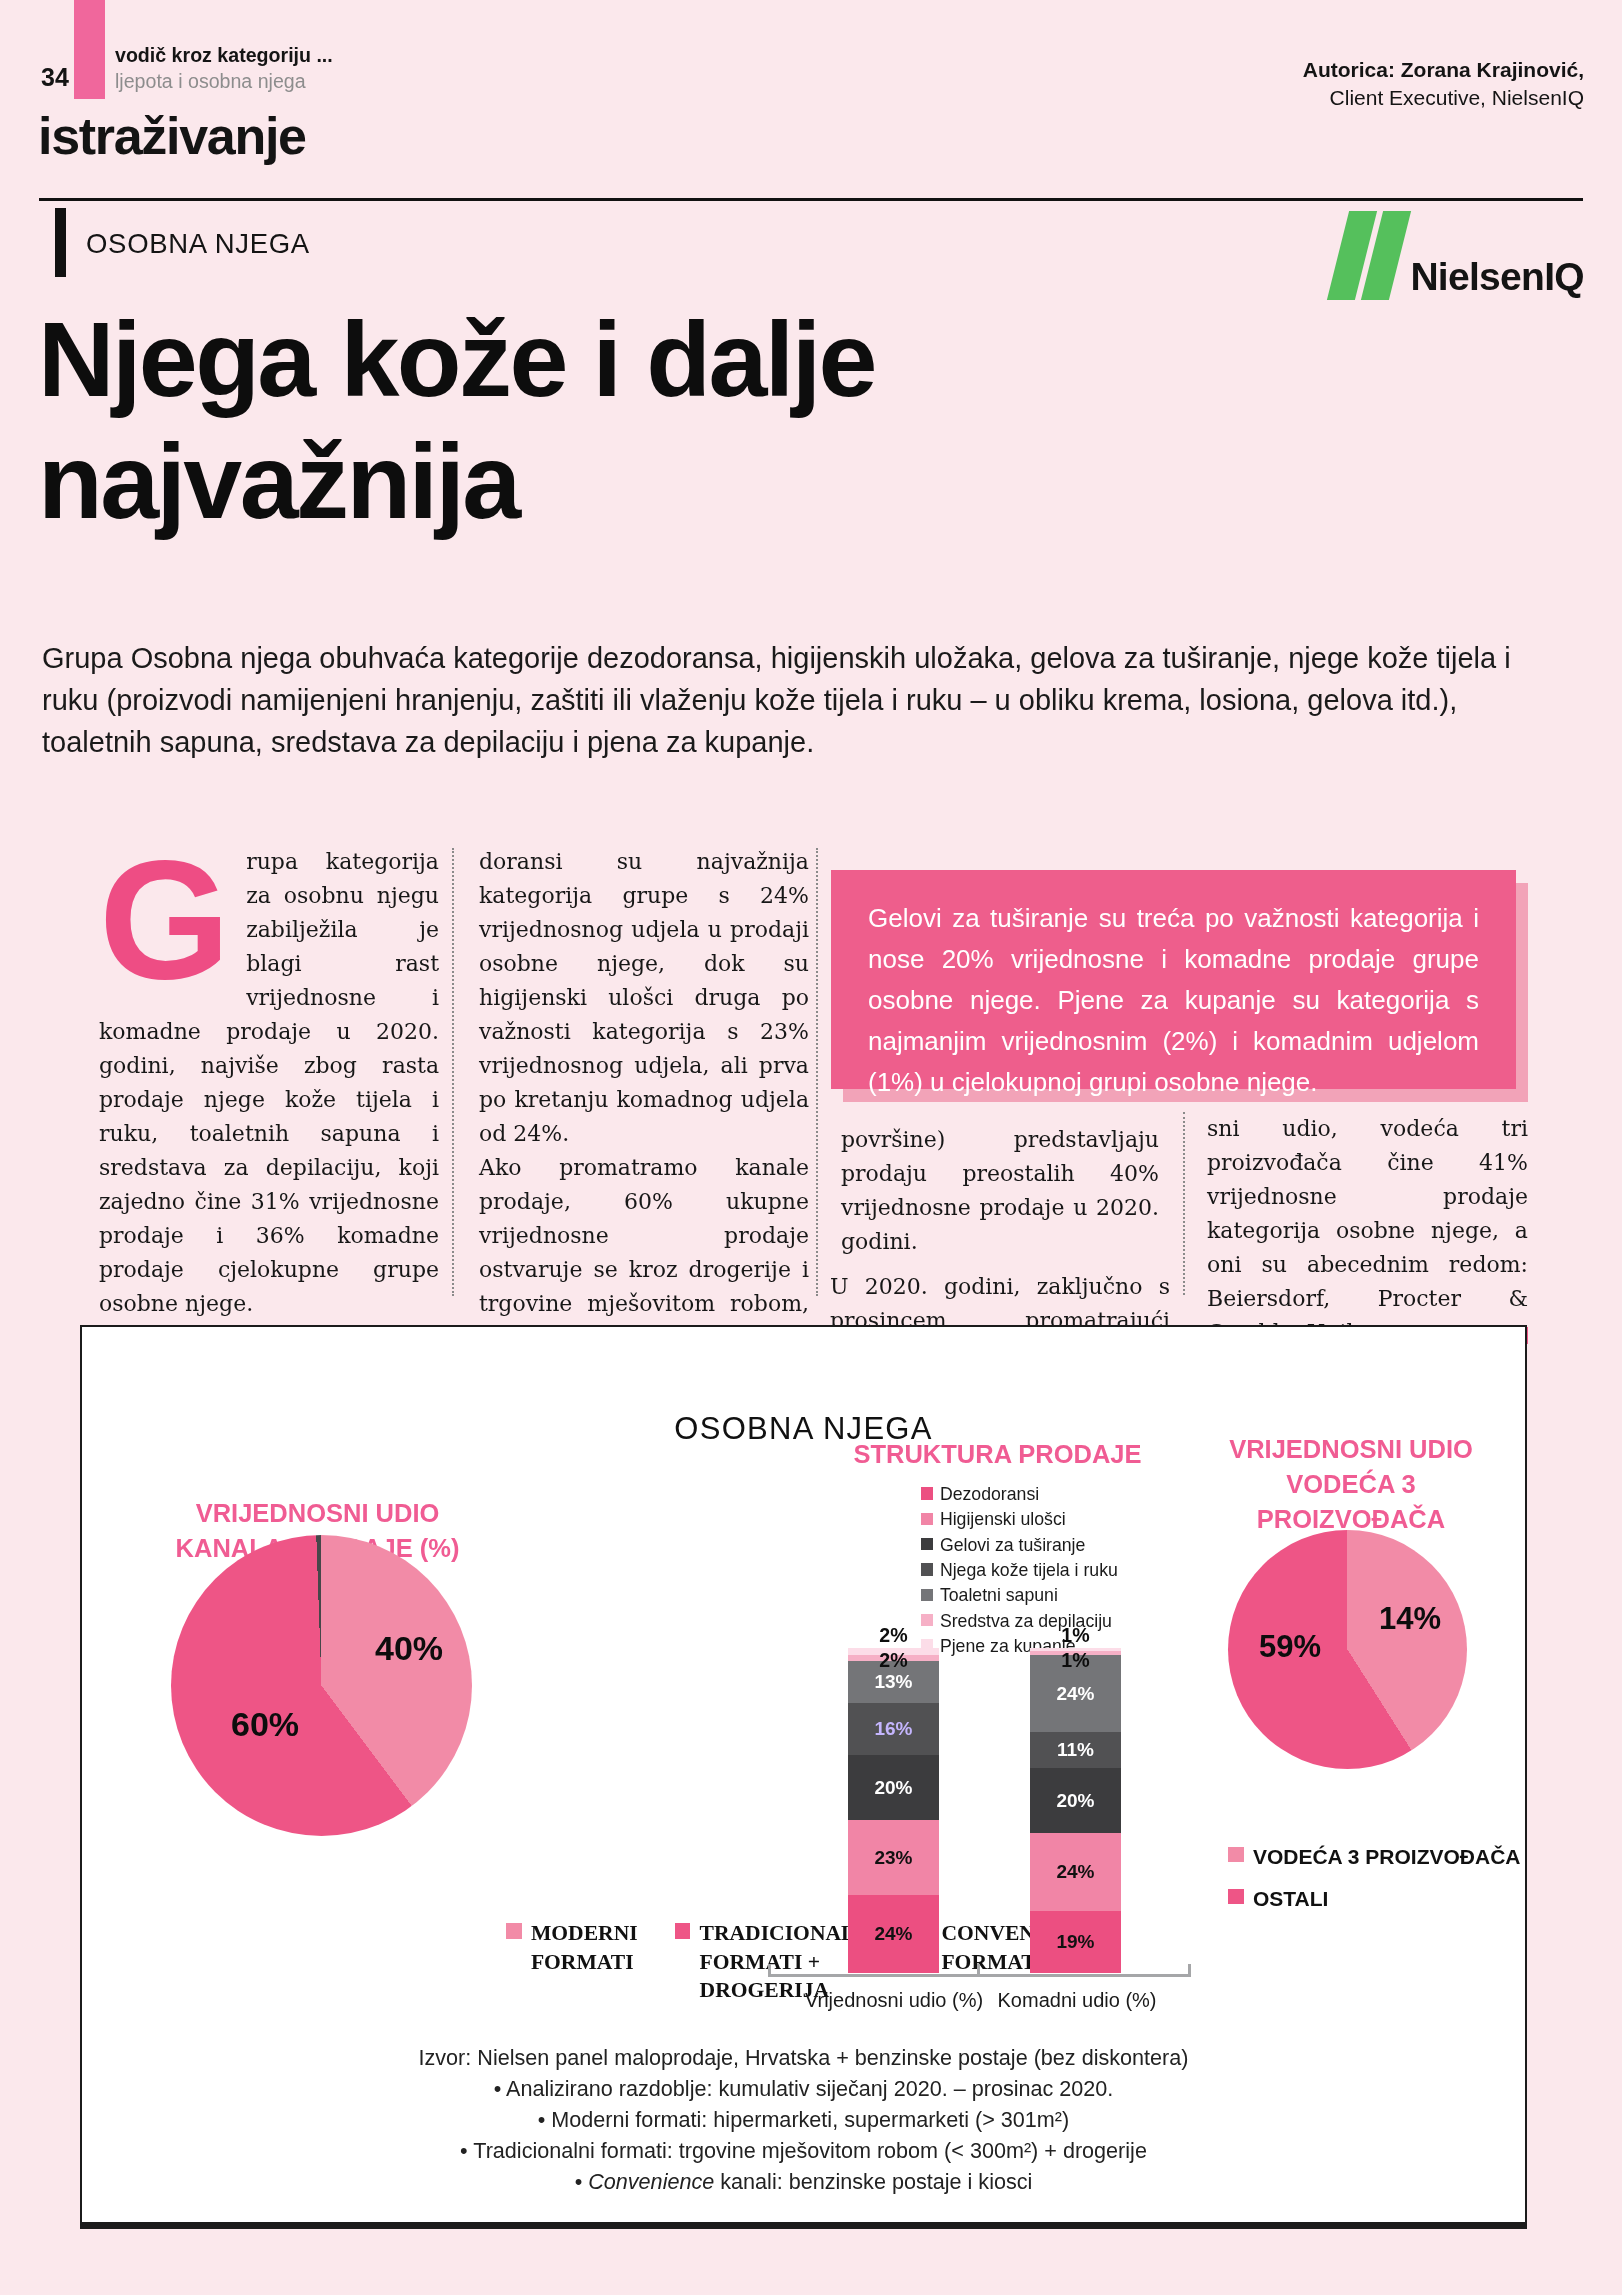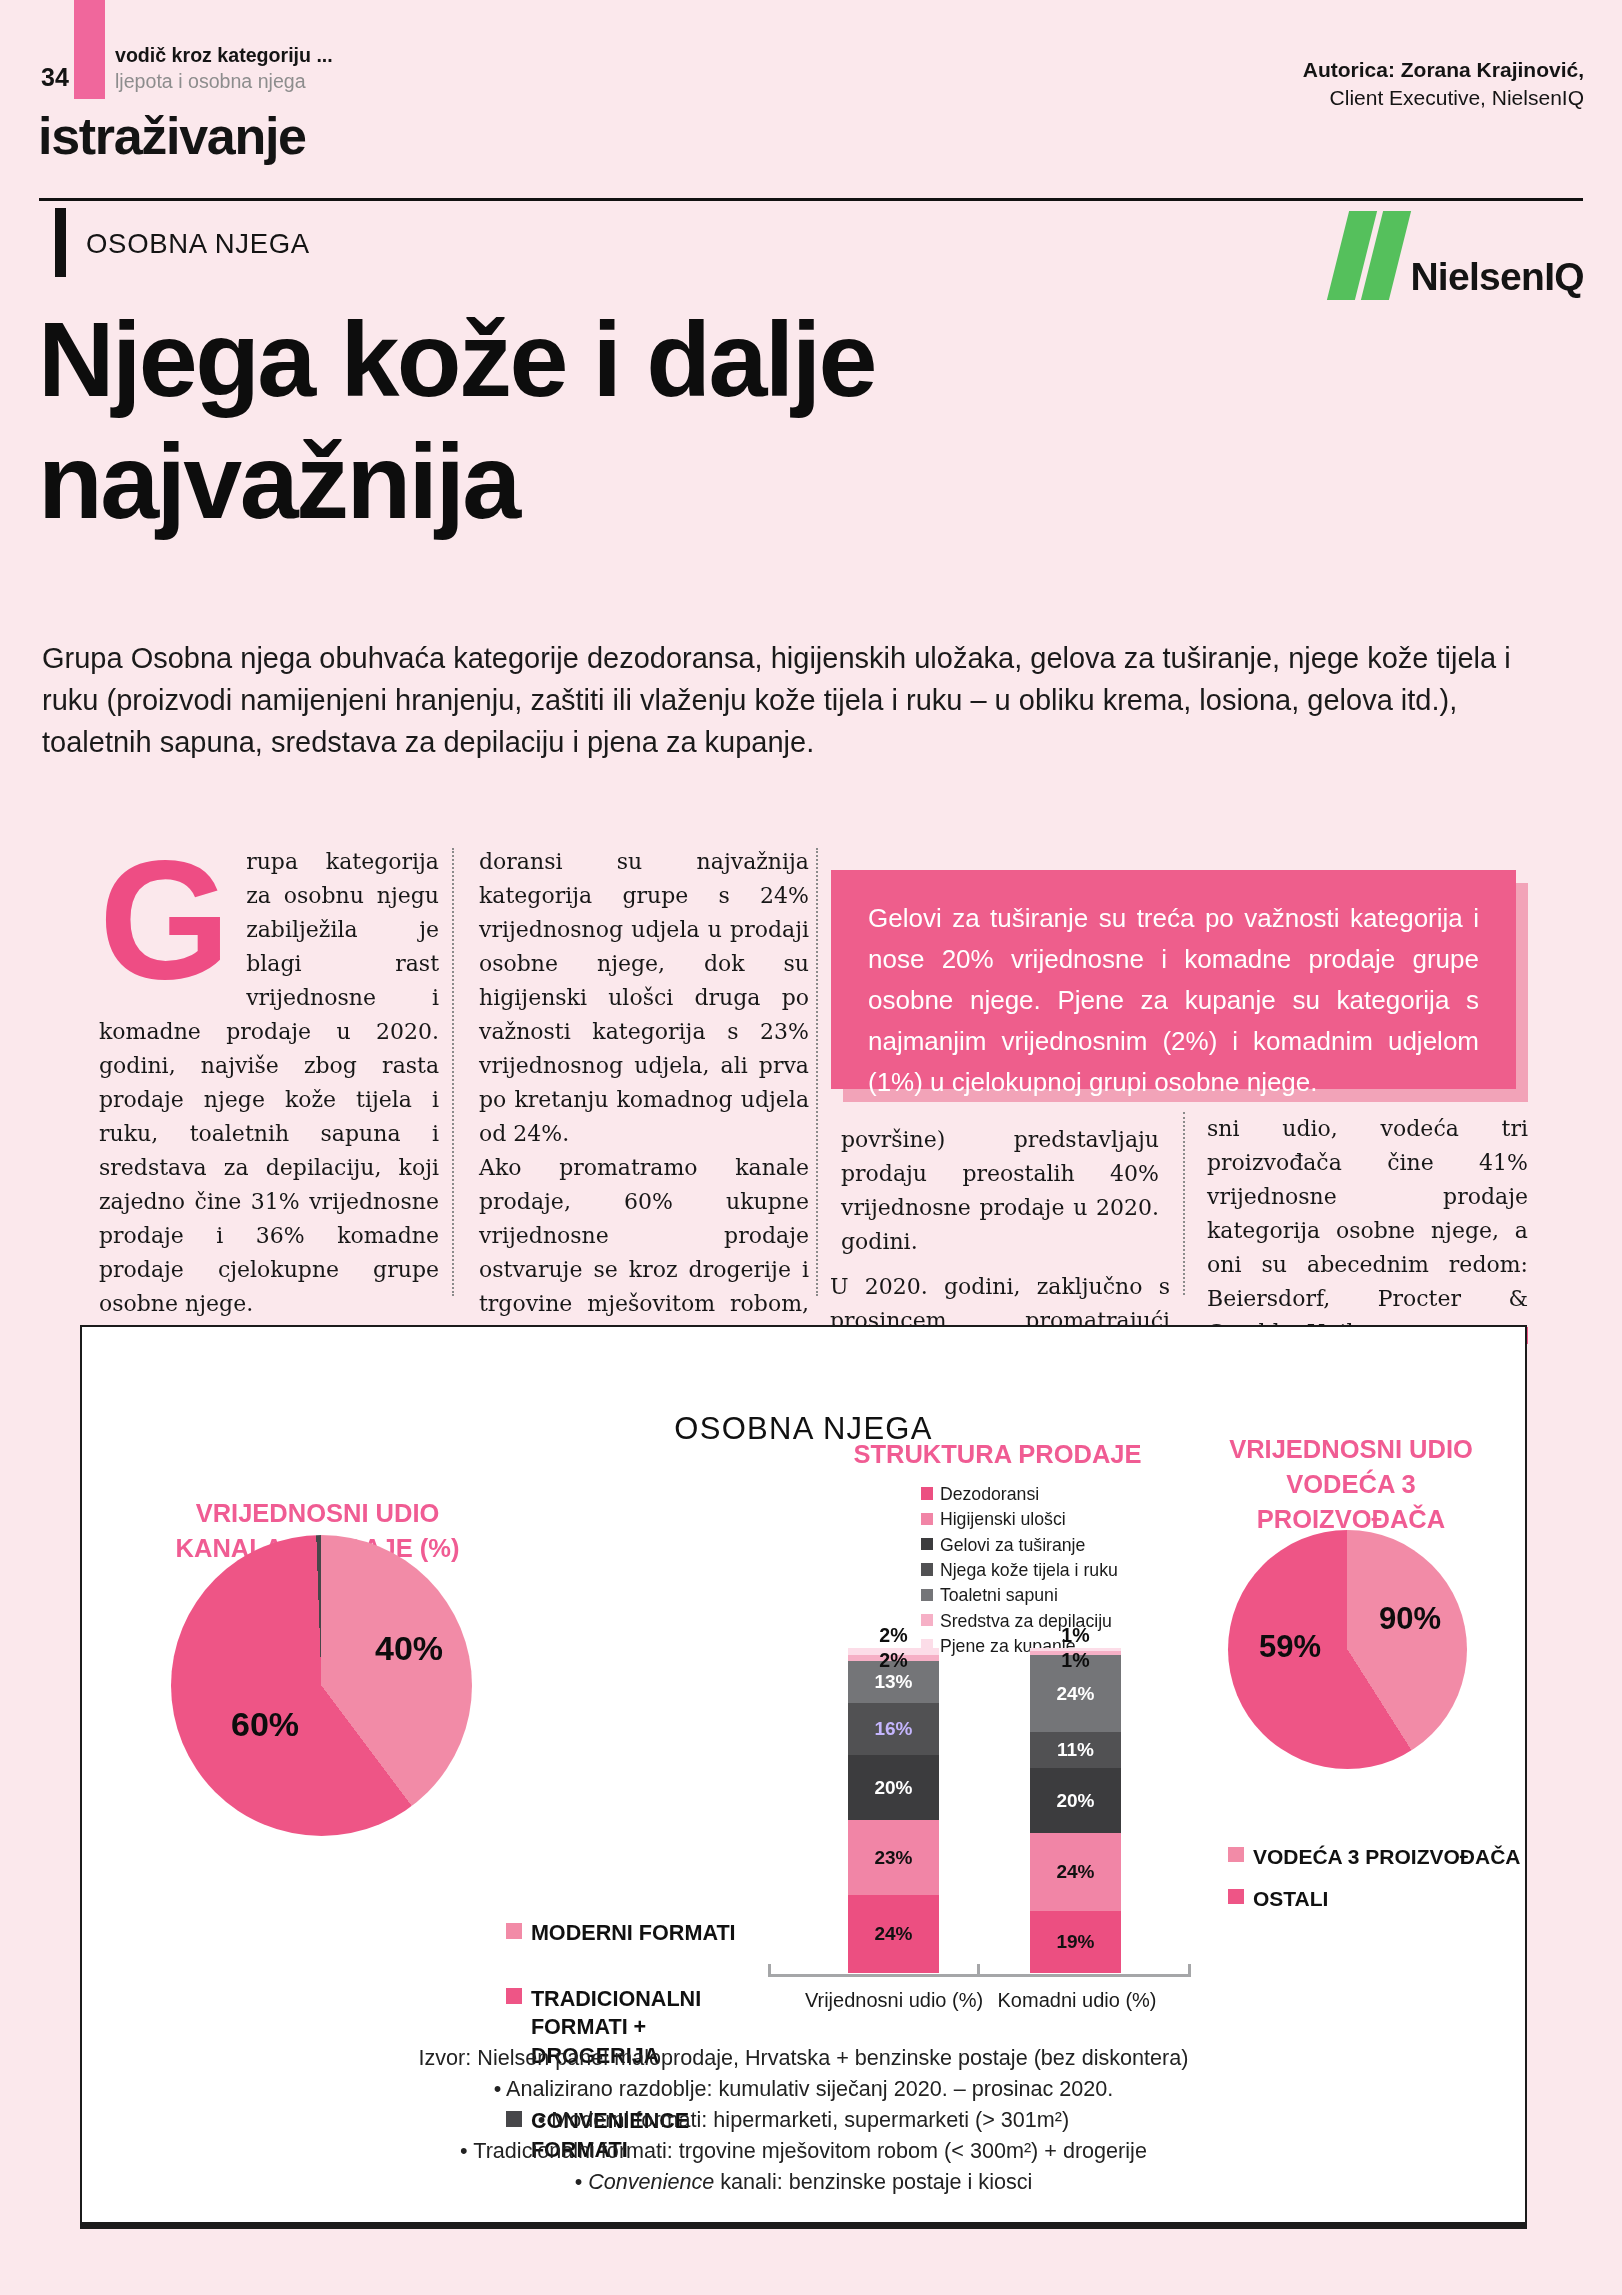--- a/index.html
+++ b/index.html
@@ -56,21 +56,21 @@
   .pie1{left:89px; top:208px; width:301px; height:301px;}
   .pie2{left:1146px; top:203px; width:239px; height:239px;}
   .pie-label{font-weight:bold; color:#0d0d0d;}
   .p1-40{left:293px; top:302px; font-size:34px;}
   .p1-60{left:149px; top:378px; font-size:34px;}
   .p2-41{left:1297px; top:274px; font-size:31px;}
   .p2-59{left:1177px; top:302px; font-size:31px;}
 
   .lg-item{display:flex; align-items:flex-start;}
   .lg-sq{flex:0 0 auto;}
-  .pie1-legend{left:424px; top:592px; display:flex; flex-direction:column; gap:37px; width:236px;}
+  .pie1-legend{left:424px; top:592px; display:flex; flex-direction:row; gap:37px; width:236px;font-family:Liberation Serif, serif;}
   .pie1-legend .lg-sq{width:15.7px; height:15.7px; margin:3.9px 9.2px 0 0;}
   .pie1-legend .lg-txt{font-weight:bold; font-size:21.6px; line-height:1.32; color:#111;}
   .bars-legend{left:839px; top:157px; display:flex; flex-direction:column; gap:5px; width:301px;}
   .bars-legend .lg-sq{width:12.4px; height:12.4px; margin:3.3px 6.5px 0 0;}
   .bars-legend .lg-txt{font-size:17.7px; line-height:1.15; color:#1a1a1a;}
   .pie2-legend{left:1146px; top:517px; display:flex; flex-direction:column; gap:17px; width:314px;}
   .pie2-legend .lg-sq{width:15.7px; height:15.7px; margin:2.6px 9.2px 0 0;}
   .pie2-legend .lg-txt{font-weight:bold; font-size:21px; line-height:1.2; color:#111;}
 
   .bar-col{top:321px; width:91px; height:325px; display:flex; flex-direction:column;}
@@ -251,21 +251,21 @@
     <div class="abs axis-tick t3"></div>
     <div class="abs axis-label al-1">Vrijednosni udio (%)</div>
     <div class="abs axis-label al-2">Komadni udio (%)</div>
 
     <div class="abs pinkhead pie2-title">
       <div>VRIJEDNOSNI UDIO</div>
       <div>VODEĆA 3</div>
       <div>PROIZVOĐAČA</div>
     </div>
     <div class="abs pie pie2" style="background: conic-gradient(rgb(242, 139, 167) 0deg, rgb(242, 139, 167) 147.6deg, rgb(238, 85, 134) 147.6deg, rgb(238, 85, 134) 360deg);"></div>
-    <div class="abs pie-label p2-41">90%</div>
+    <div class="abs pie-label p2-41">14%</div>
     <div class="abs pie-label p2-59">59%</div>
     <div class="abs pie2-legend">
         <div class="lg-item">
           <span class="lg-sq" style="background: rgb(242, 139, 167);"></span>
           <span class="lg-txt">VODEĆA 3 PROIZVOĐAČA</span>
         </div>
         <div class="lg-item">
           <span class="lg-sq" style="background: rgb(238, 85, 134);"></span>
           <span class="lg-txt">OSTALI</span>
         </div>

